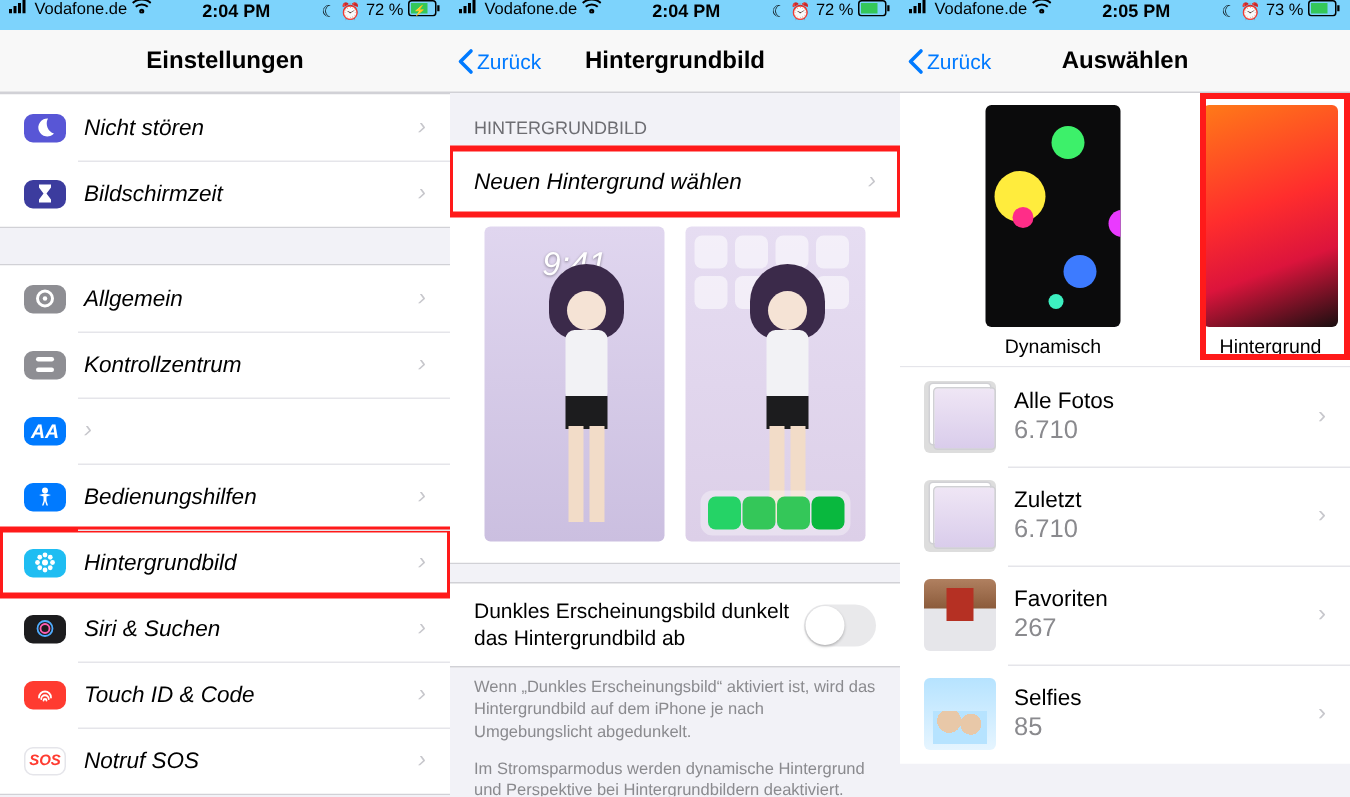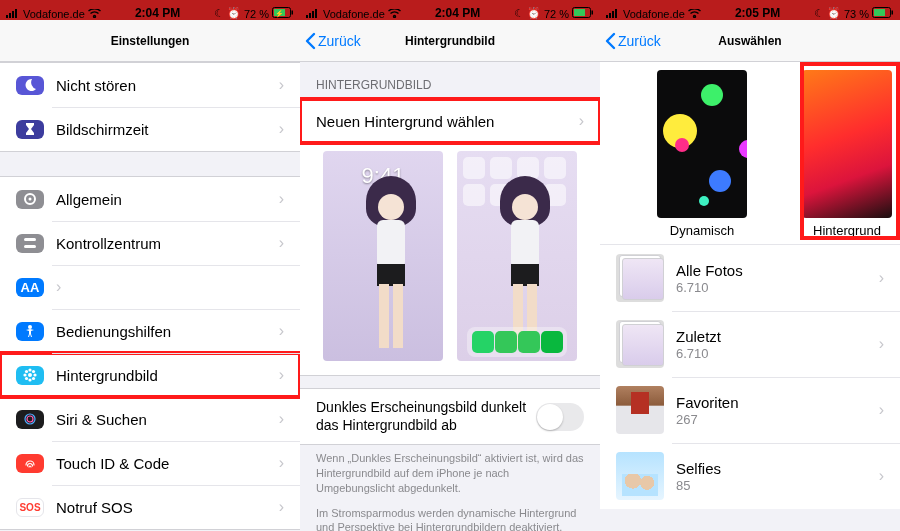--- a/index.html
+++ b/index.html
@@ -14,55 +14,55 @@
   .phone {
     width: 300px;
     height: 531px;
     background: #f2f2f7;
     position: relative;
     overflow: hidden;
   }
   .status-bar {
     height: 20px;
     display: flex;
-    align-items: flex-end;
+    align-items: flex-start;
     justify-content: space-between;
     padding: 0 6px;
     font-size: 11px;
     font-weight: 500;
-    background: #b91c1c;
+    background: #7dd3fc;
   }
   .status-left, .status-right { display: flex; align-items: center; gap: 3px; }
   .status-center { font-weight: 600; font-size: 12px; }
   .nav-bar {
     height: 42px;
     display: flex;
     align-items: center;
     justify-content: center;
     position: relative;
     background: #f8f8f8;
     border-bottom: 1px solid #d1d1d6;
   }
-  .nav-title { font-size: 12px; font-weight: 600; }
+  .nav-title { font-size: 16px; font-weight: 600; }
   .nav-back {
     position: absolute;
     left: 4px;
     display: flex;
     align-items: center;
     color: #007aff;
     font-size: 14px;
   }
   .nav-back svg { margin-right: 2px; }
   .section-header {
     font-size: 12px;
     color: #6d6d72;
     padding: 16px 16px 6px;
     text-transform: uppercase;
   }
-  .list { background:#fff; border-top:1px solid #d1d1d6; border-bottom:1px solid #d1d1d6; }
+  .list { background:#fff; border-top:1px solid #d1d1d6; border-bottom:1px solid #d1d1d6;font-style:italic; }
   .row {
     display:flex;
     align-items:center;
     padding: 9px 16px 9px 16px;
     min-height: 44px;
     background:#fff;
     position:relative;
   }
   .row + .row::before {
     content:"";
@@ -169,21 +169,21 @@
   .album-thumb.stack::before,.album-thumb.stack::after{
     content:"";position:absolute;border:1px solid #d0d0d4;border-radius:3px;background:#fff;
   }
   .album-thumb.stack::before{left:3px;top:1px;width:40px;height:40px;}
   .album-thumb.stack::after{left:6px;top:4px;width:40px;height:40px;background:linear-gradient(180deg,#efe6f5,#d9cceb);}
   .album-thumb.fav{background:linear-gradient(180deg,#b08060 0%,#8c5c3c 40%,#e6e6ea 42%,#e6e6ea 100%);}
   .album-thumb.fav::after{content:"";position:absolute;left:15px;top:6px;width:18px;height:22px;background:#b53023;}
   .album-thumb.self{background:linear-gradient(180deg,#b6e3ff,#e6f5ff);}
   .album-thumb.self::after{content:"";position:absolute;left:6px;bottom:4px;width:36px;height:22px;background:radial-gradient(circle at 30% 30%,#e8c8a8 0 8px,transparent 8px),radial-gradient(circle at 70% 40%,#e8c8a8 0 7px,transparent 7px),#b6e3ff;}
   .album-info .aname{font-size:15px;}
-  .album-info .acount{font-size:13px;color:#8a8a8e;margin-top:1px;}
+  .album-info .acount{font-size:17px;color:#8a8a8e;margin-top:1px;}
   .album-row .chev{margin-left:auto;color:#c7c7cc;}
   .highlight-box {
     position:absolute;border:4px solid #ff1a1a;pointer-events:none;z-index:5;
   }
   
   .ic-purple{background:#5856d6;} .ic-indigo{background:#3c3c9e;}
   .ic-gray{background:#8e8e93;} .ic-blue{background:#007aff;}
   .ic-cyan{background:#1fbdf2;} .ic-black{background:#1c1c1e;}
   .ic-red{background:#ff3b30;}
   .ic-white{color:#fff;font-size:16px;}

